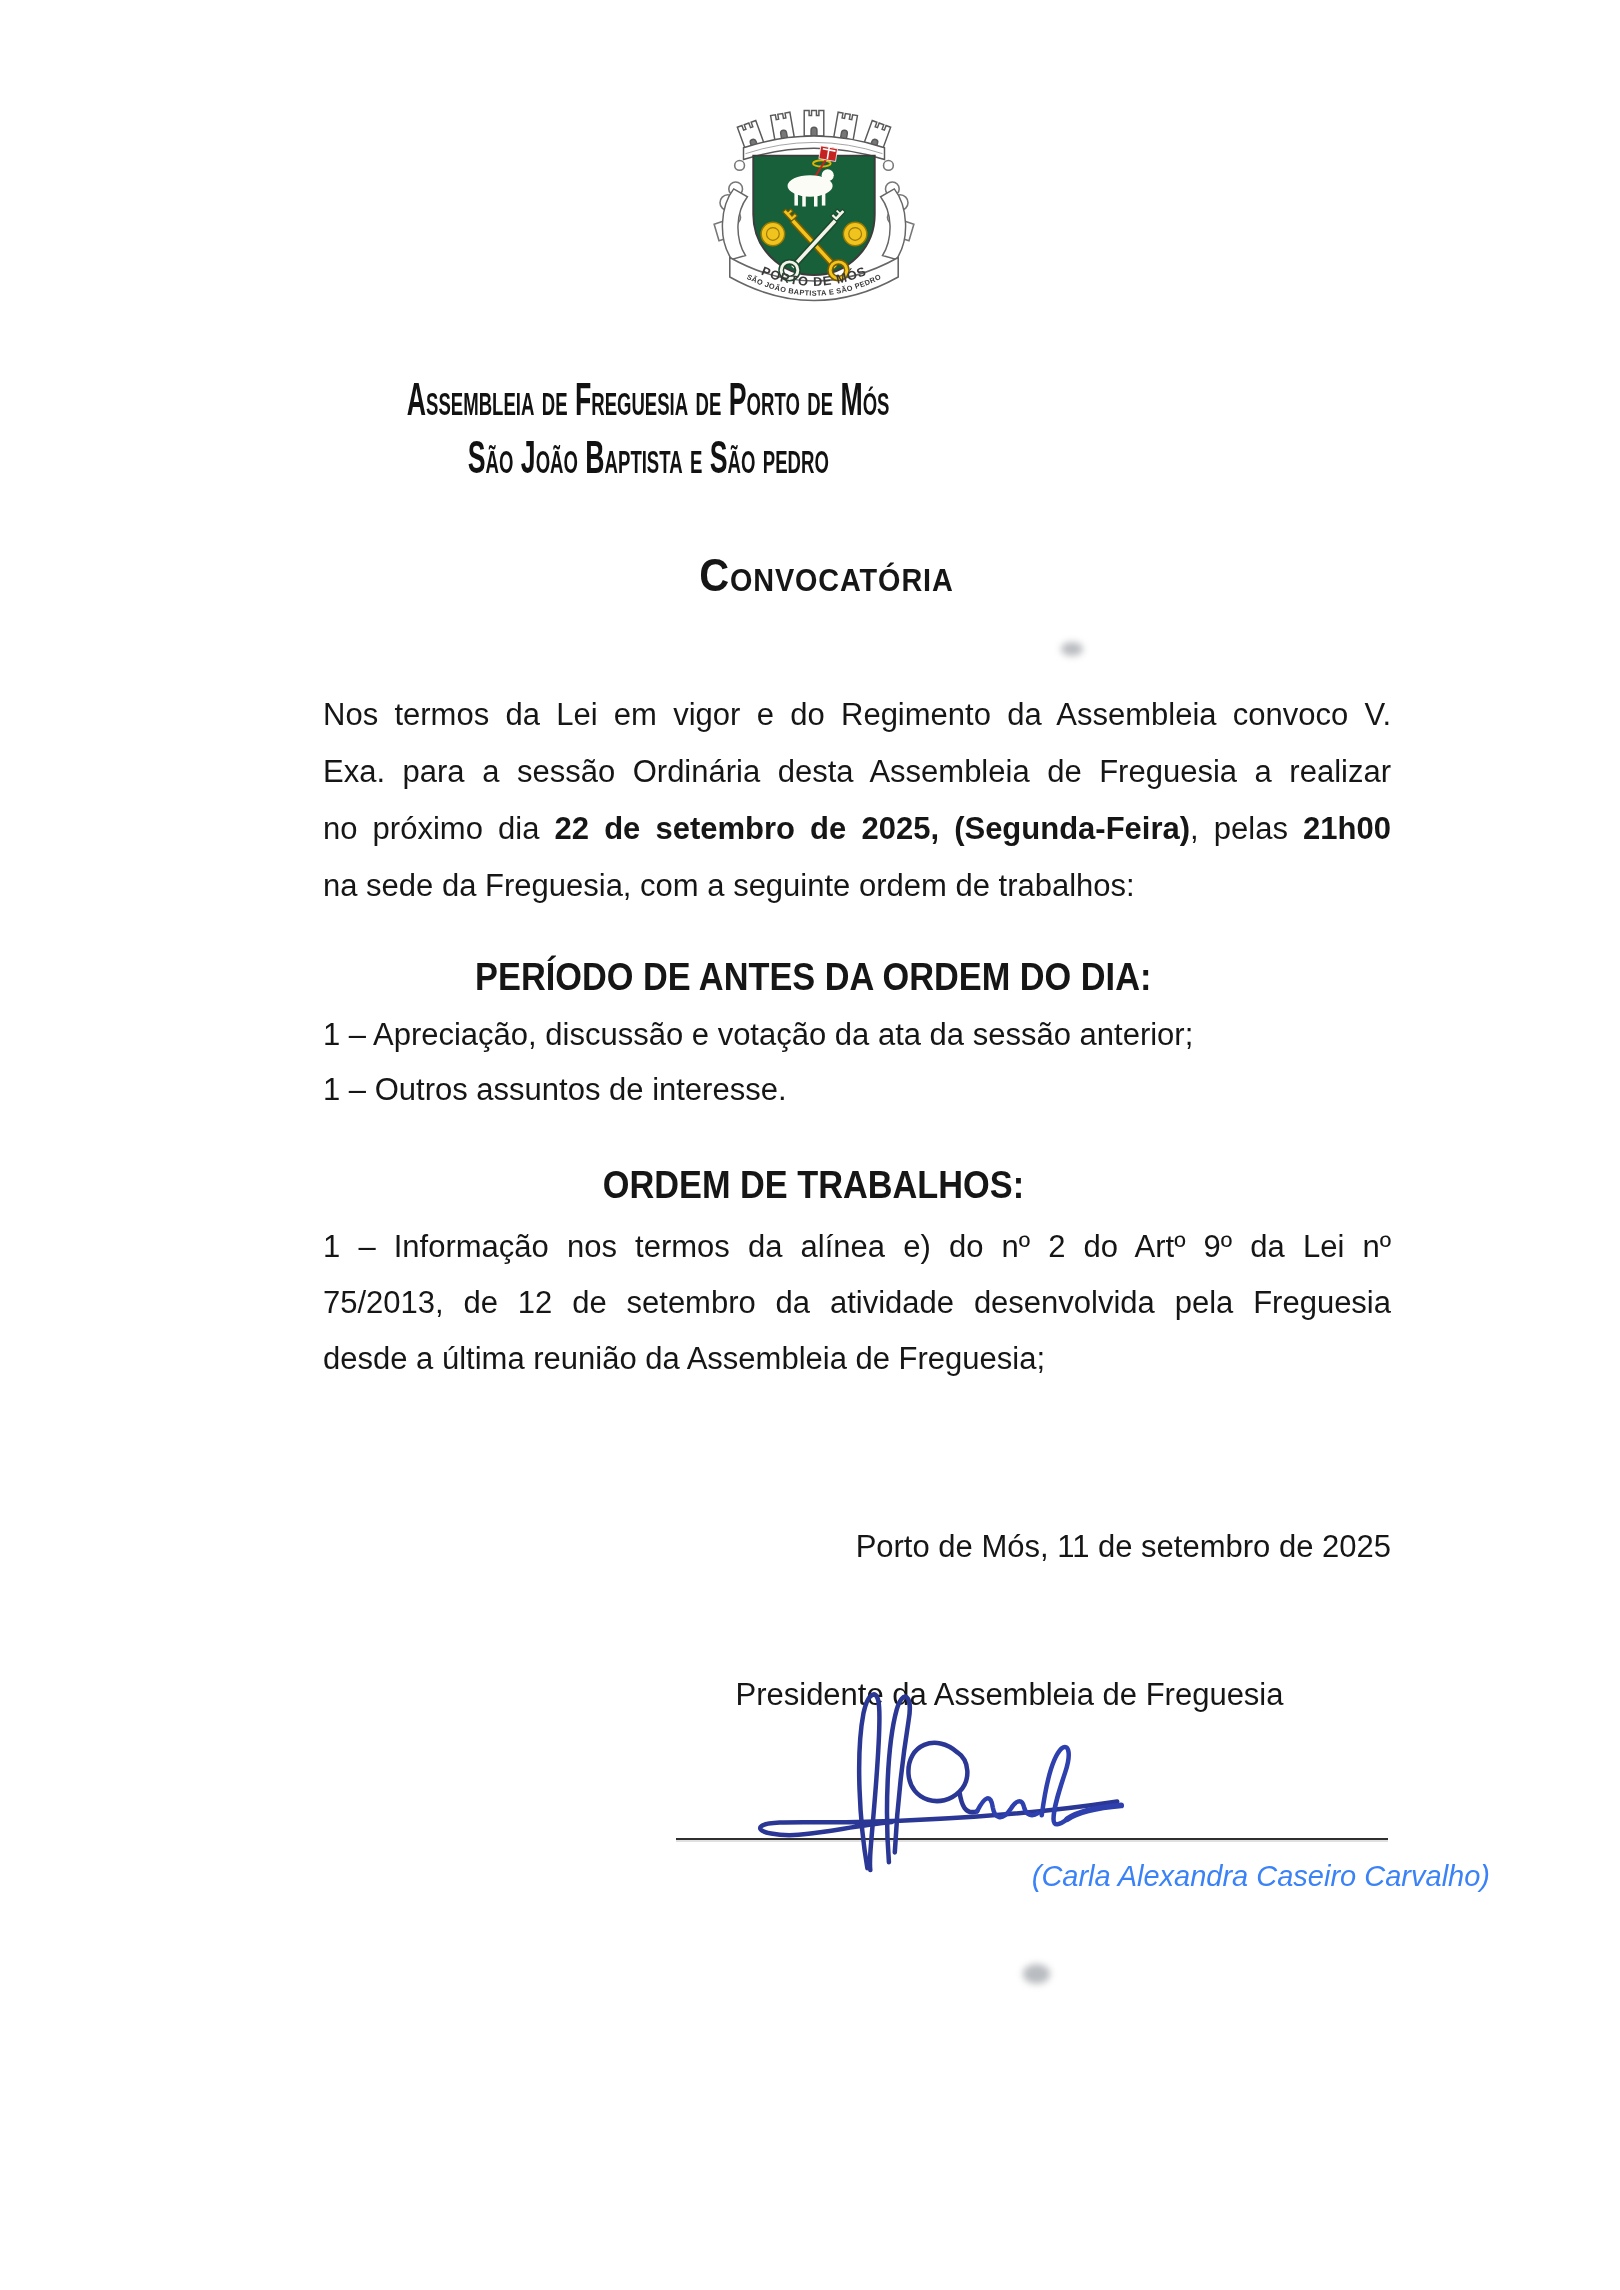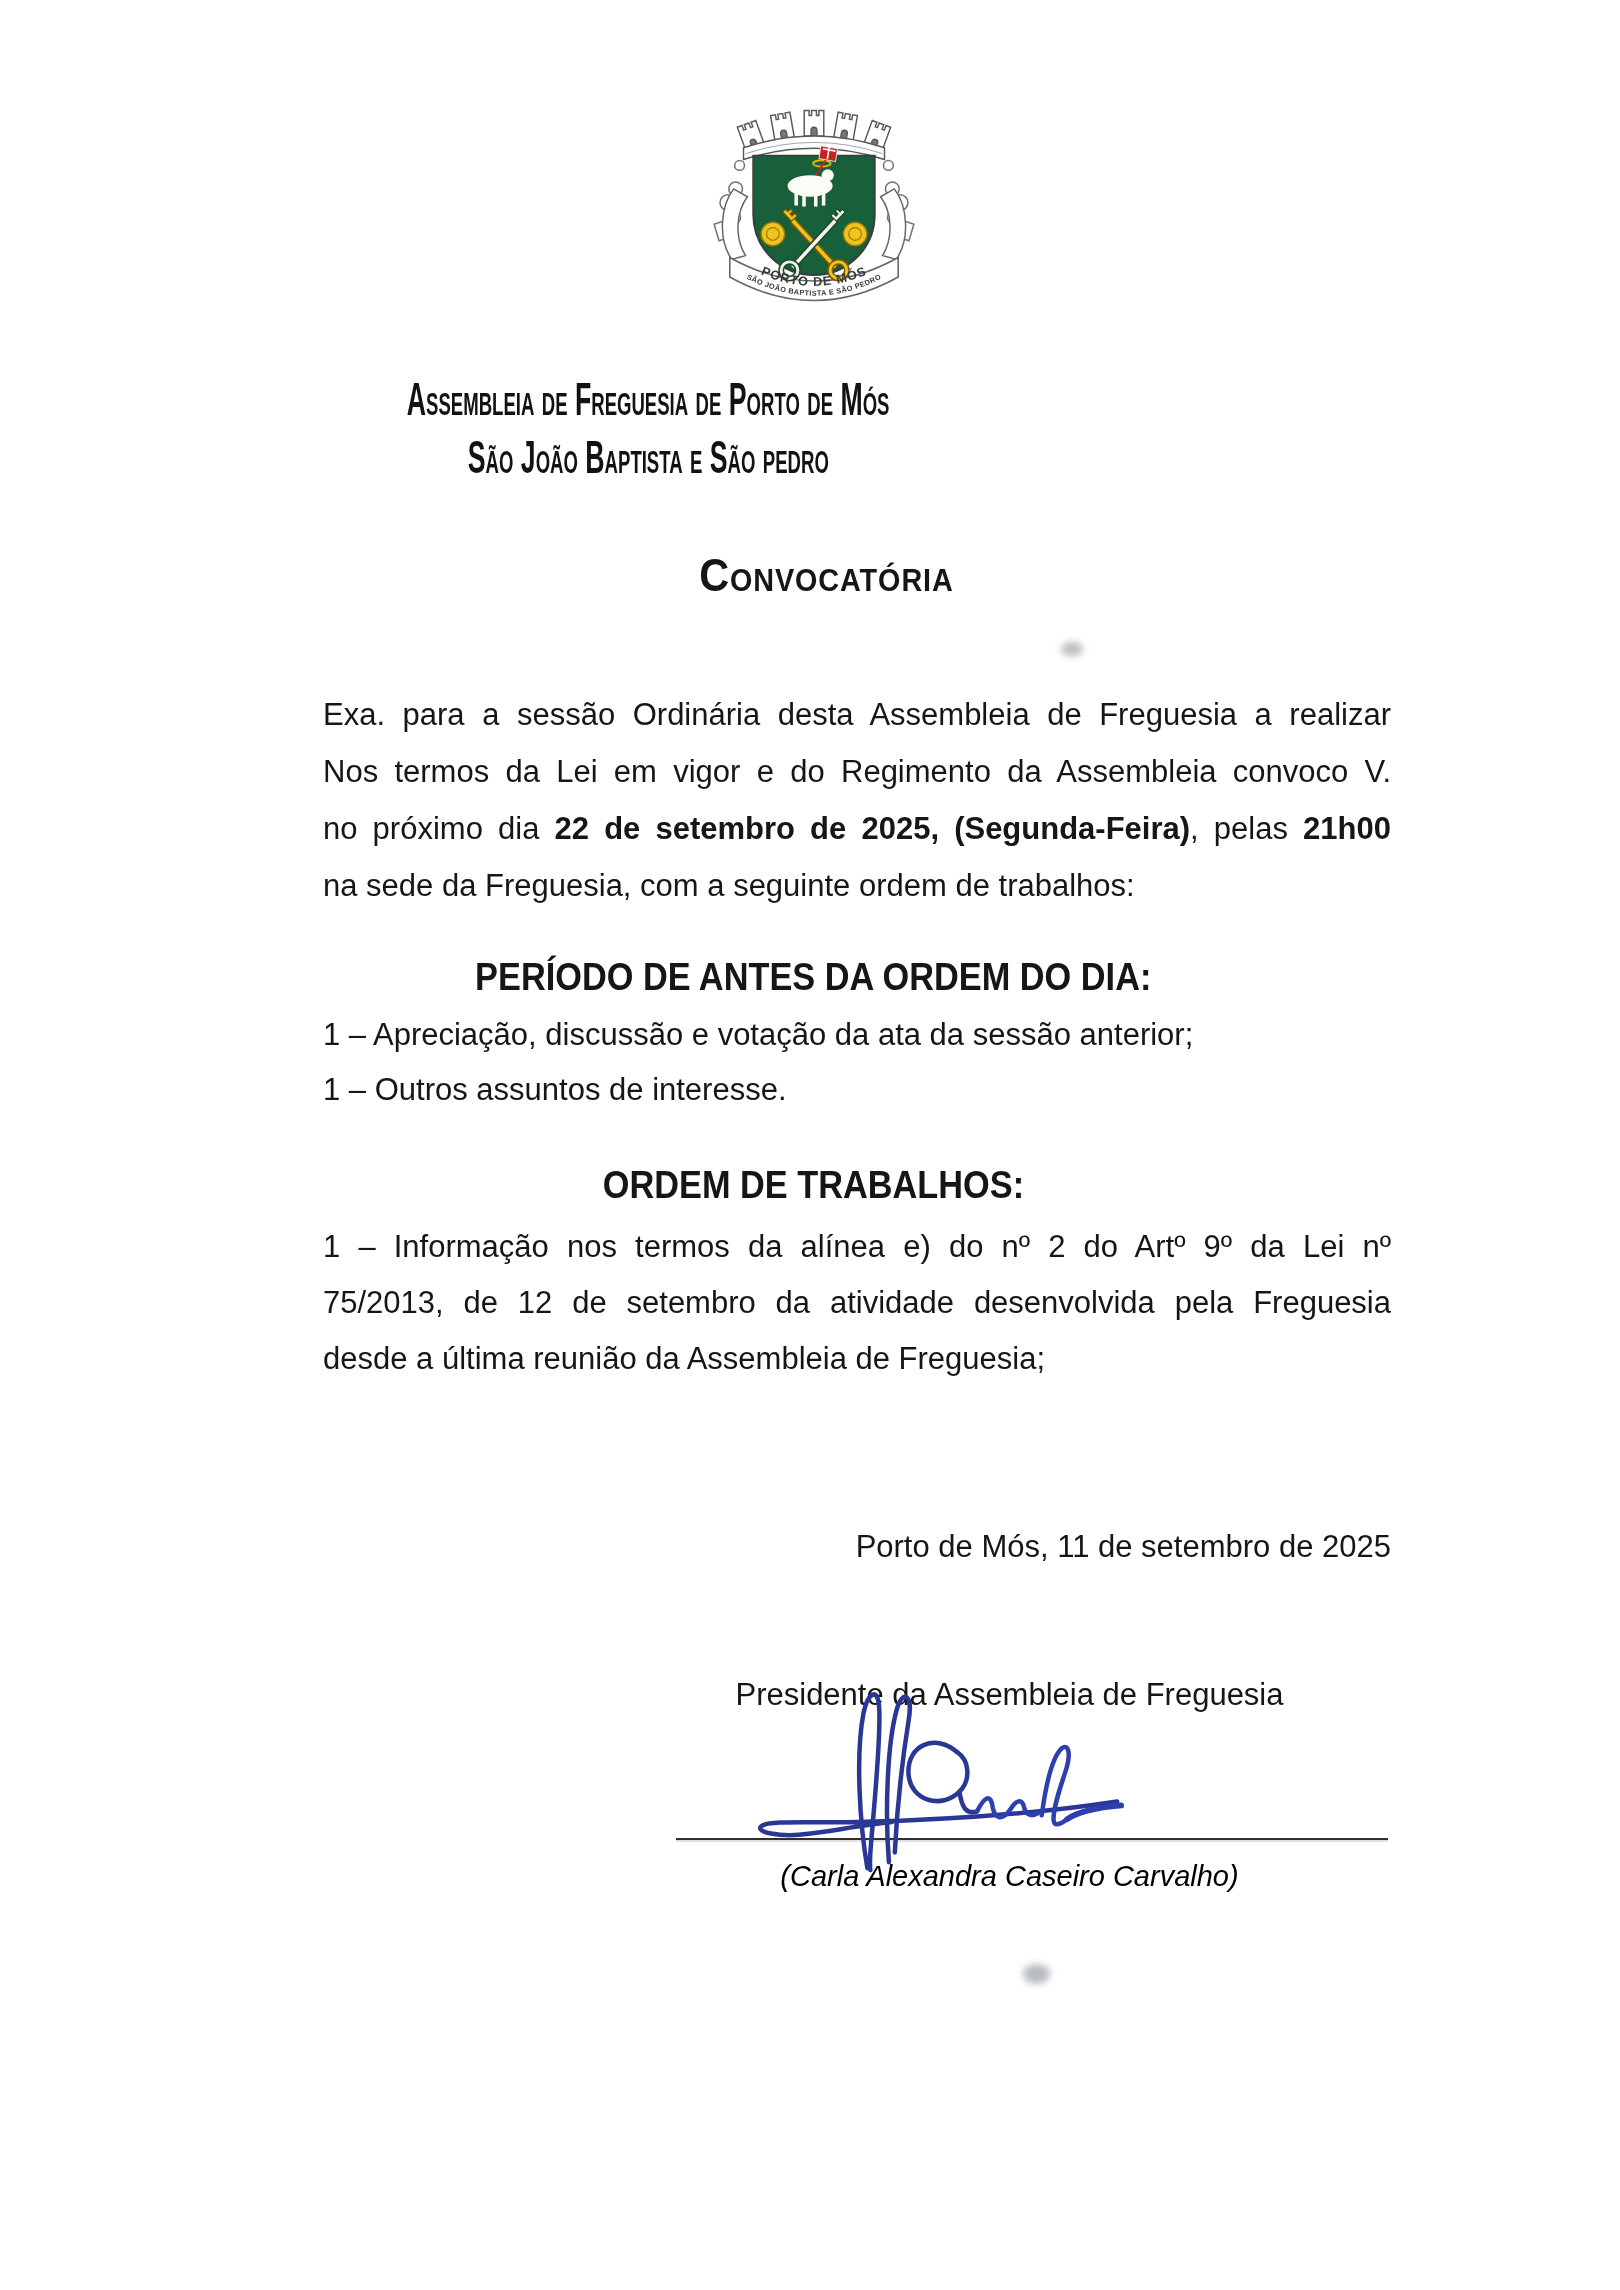--- a/index.html
+++ b/index.html
@@ -22,21 +22,21 @@
   .tight{line-height:56px;}
   .jline{text-align:justify;text-align-last:justify;white-space:normal;}
   .lline{text-align:left;}
   .b{font-weight:700;}
   .sec-head{left:0;width:1627px;text-align:center;font-size:39px;font-weight:700;line-height:49px;}
   .sec-head .cond{display:inline-block;transform:scaleX(0.88);transform-origin:center;white-space:nowrap;}
   
   .dateline{left:323px;width:1068px;font-size:31px;line-height:57px;text-align:right;}
   .signer-title{left:529px;width:961px;text-align:center;font-size:31px;line-height:49px;}
   .sig-line{left:676px;width:712px;height:0;border-top:2.9px solid #2f2f2f;box-shadow:0 2px 0 rgba(0,0,0,0.12);}
-  .signer-name{left:529px;width:961px;text-align:center;font-style:italic;font-size:29px;line-height:43px;color:#000000;}
+  .signer-name{left:529px;width:961px;text-align:right;font-style:italic;font-size:29px;line-height:43px;color:#3b82f6;}
   .sig-svg{position:absolute;left:740px;top:1676px;width:387px;height:201px;}
   .smudge{position:absolute;border-radius:50%;background:#b9bcc0;filter:blur(3.9px);}
 </style>
 </head>
 <body>
 
 <div class="page">
 
   <svg class="crest" viewBox="0 0 220 240" aria-hidden="true">
 
@@ -146,22 +146,22 @@
   </div>
 
   <div class="abs doc-title" style="top:546px;padding-left:16px;">
     <span class="cond">Convocatória</span>
   </div>
 
   <div class="smudge" style="left:1061px;top:642px;width:21.6px;height:13.7px;"></div>
   <div class="smudge" style="left:1023px;top:1964px;width:27.4px;height:19.6px;"></div>
 
   <div class="abs bodyblock" style="top:686px;">
+    <div class="jline">Nos termos da Lei em vigor e do Regimento da Assembleia convoco V.</div>
     <div class="jline">Exa. para a sessão Ordinária desta Assembleia de Freguesia a realizar</div>
-    <div class="jline">Nos termos da Lei em vigor e do Regimento da Assembleia convoco V.</div>
     <div class="jline"><span>no próximo dia </span><span class="b">22 de setembro de 2025, (Segunda-Feira)</span><span>, pelas </span><span class="b">21h00</span></div>
     <div class="lline">na sede da Freguesia, com a seguinte ordem de trabalhos:</div>
   </div>
 
   <div class="abs sec-head" style="top:952px;">
     <span class="cond">PERÍODO DE ANTES DA ORDEM DO DIA:</span>
   </div>
   <div class="abs bodyblock lline" style="top:1006px;">1 – Apreciação, discussão e votação da ata da sessão anterior;</div>
   <div class="abs bodyblock lline" style="top:1061px;">1 – Outros assuntos de interesse.</div>
 

